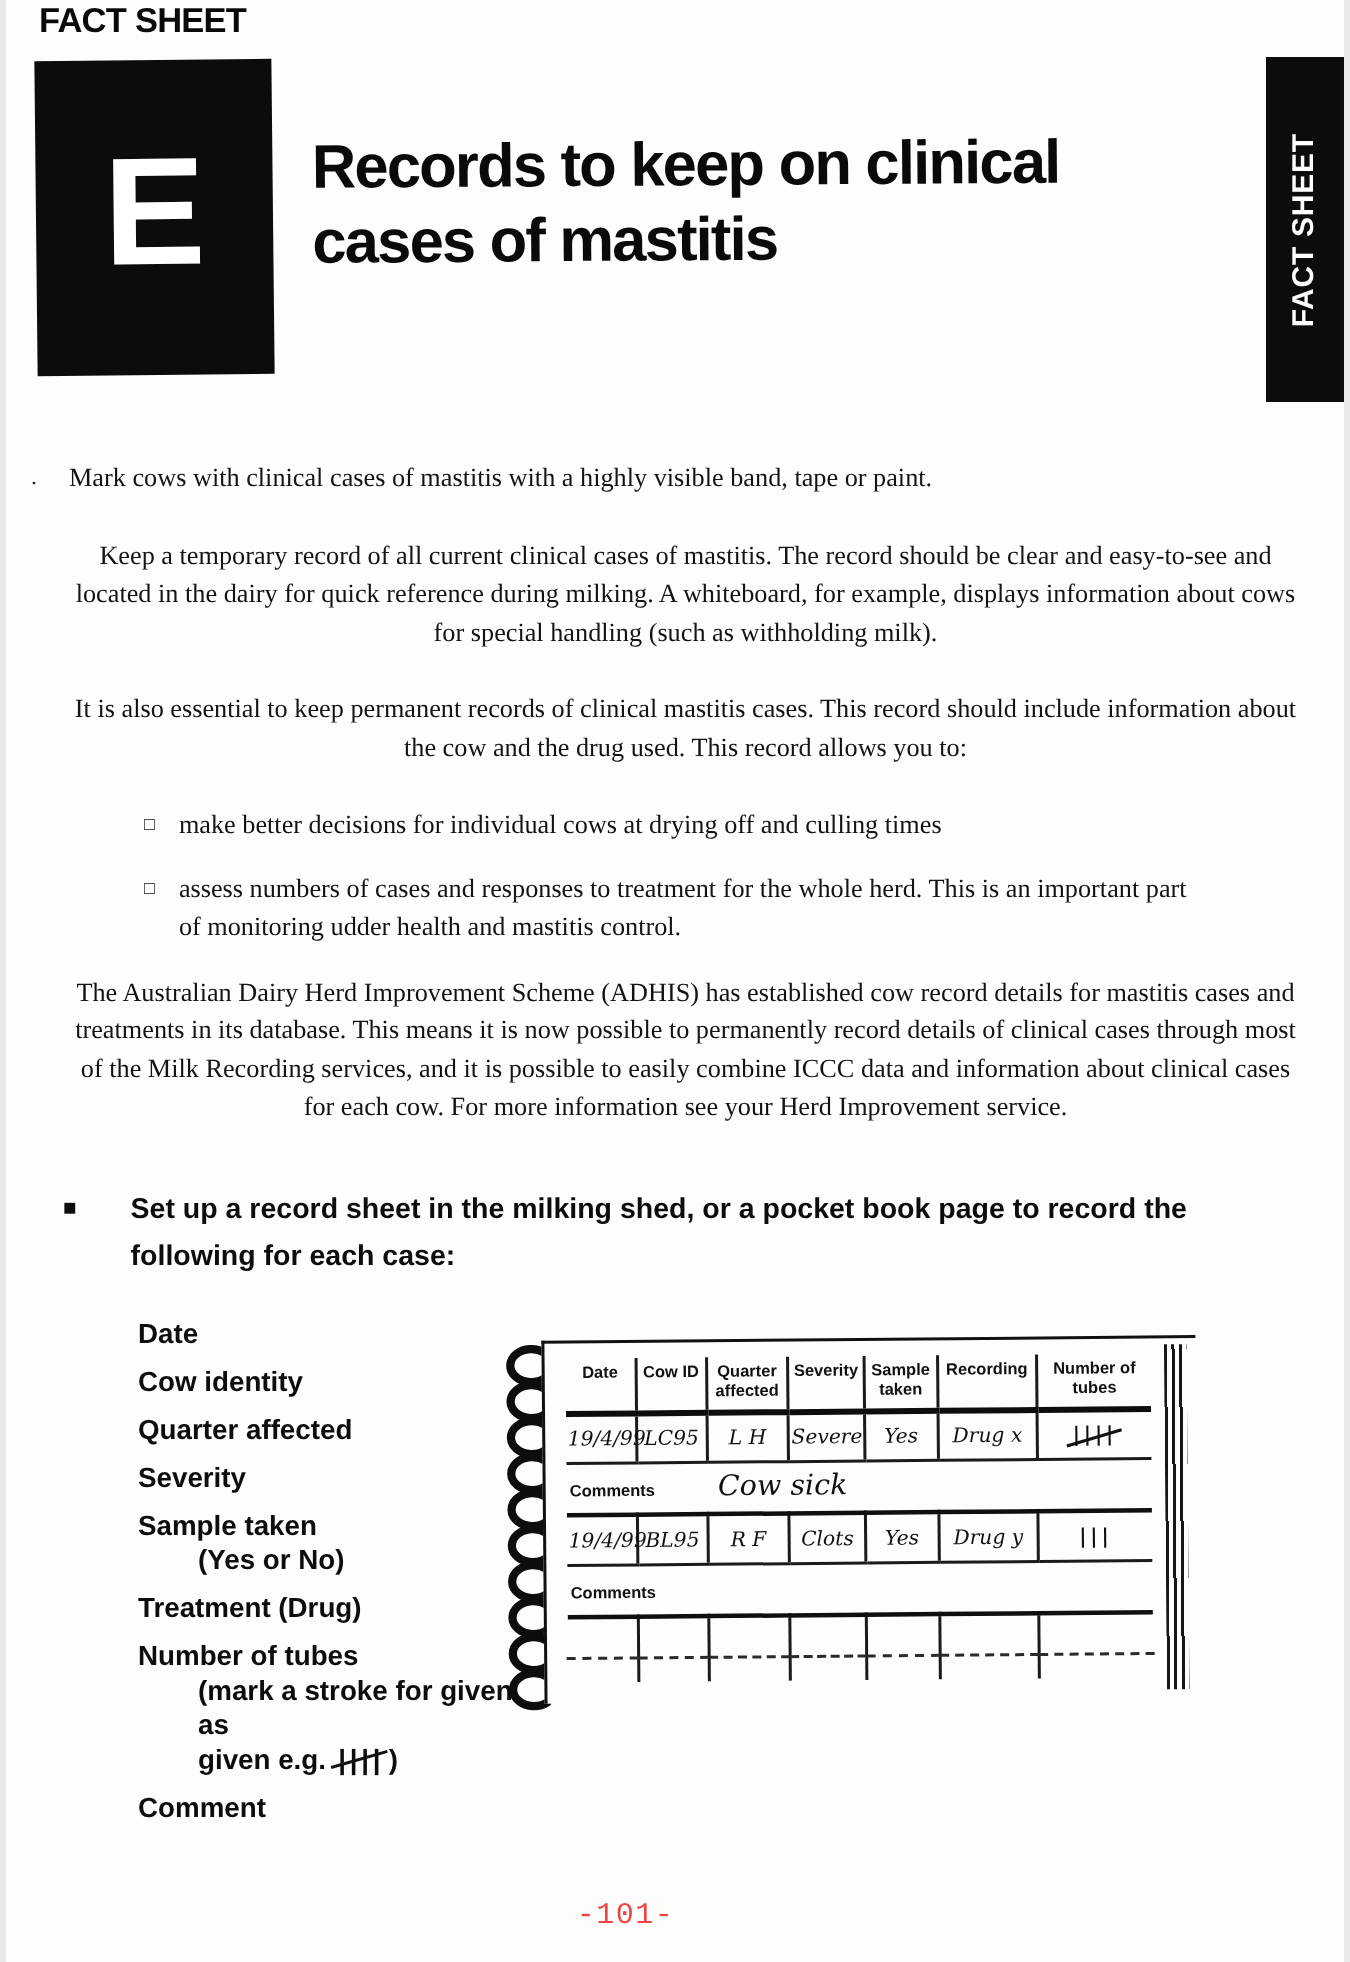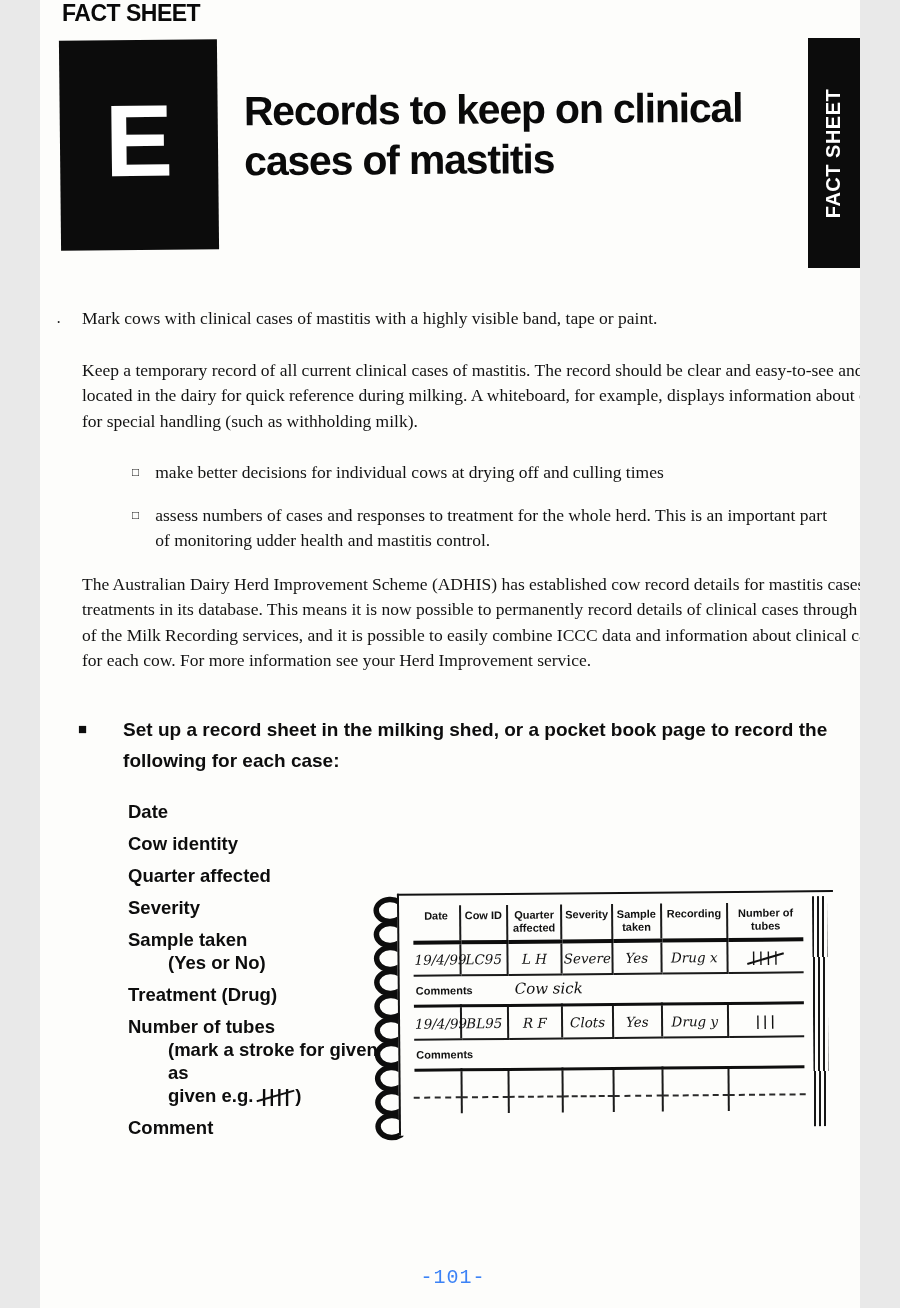--- a/index.html
+++ b/index.html
@@ -1,18 +1,18 @@
 <!DOCTYPE html>
 <html><head>
 <meta charset="utf-8">
 <style>
   * { margin:0; padding:0; box-sizing:border-box; }
   html,body { background:#e9e9e9; }
   .sheet {
-    position:relative; width:820px; height:1308px; margin:0 auto;
+    position:relative; width:892px; height:1308px; margin:0 auto;
     background:#fdfdfb; color:#111; overflow:hidden;
     font-family:"Liberation Serif", serif;
   }
   
   .top-label {
     position:absolute; left:22px; top:0px;
     font-family:"Liberation Sans", sans-serif; font-weight:bold;
     font-size:23px; letter-spacing:-0.5px; color:#0a0a0a;
   }
   .e-block {
@@ -37,21 +37,21 @@
   .side-tab .tab-text {
     transform:rotate(-90deg); white-space:nowrap;
     color:#fff; font-family:"Liberation Sans", sans-serif; font-weight:bold;
     font-size:20px; letter-spacing:0.5px;
   }
   
   .content {
     position:absolute; left:42px; top:306px; width:822px;
     font-size:17.5px; line-height:25.5px; color:#131313;
   }
-  .para { margin-bottom:26px; }
+  .para { margin-bottom:26px;text-align:center; }
   .lead-line { position:relative; margin-bottom:26px; }
   .lead-line .tiny-dot {
     position:absolute; left:-26px; top:4px; font-size:16px; color:#222;
   }
   .checklist { margin:0 0 18px 50px; }
   .check-item { display:flex; margin-bottom:17px; width:700px; }
   .check-item .sq {
     font-size:12px; line-height:25px; margin-right:16px; color:#111;
   }
   
@@ -107,35 +107,35 @@
     font-family:"DejaVu Serif", serif; font-style:italic; font-size:13.5px;
     padding:2px 1px; border-bottom:2px solid #1a1a1a;
   }
   .nb-table td.comments {
     padding:4px 2px 6px; border-bottom:3px solid #0f0f0f;
   }
   .comments-label {
     font-family:"Liberation Sans", sans-serif; font-weight:bold; font-size:11px;
   }
   .comments-value {
-    font-family:"DejaVu Serif", serif; font-style:italic; font-size:15px;
+    font-family:"DejaVu Serif", serif; font-style:italic; font-size:19px;
     margin-left:38px;
   }
   .nb-table td.empty {
     height:44px; position:relative; border-bottom:none;
   }
   .nb-table td.empty::after {
     content:""; position:absolute; left:-1px; right:-1px; top:58%;
     border-top:2px dashed #2a2a2a;
   }
   
   .page-number {
     position:absolute; left:348px; top:1266px; width:130px; text-align:center;
     font-family:"Liberation Mono", monospace; font-size:20px; letter-spacing:1px;
-    color:#3b82f6;
+    color:#ef4444;
   }
 </style>
 </head>
 <body>
 
 <div class="sheet">
 
   <div class="top-label">FACT SHEET</div>
 
   <div class="e-block">
@@ -153,20 +153,21 @@
 
   <div class="content">
 
     <div class="lead-line">
       <span class="tiny-dot">·</span>
       <span>Mark cows with clinical cases of mastitis with a highly visible band, tape or paint.</span>
     </div>
 
     <p class="para">Keep a temporary record of all current clinical cases of mastitis. The record should be clear and easy-to-see and located in the dairy for quick reference during milking. A whiteboard, for example, displays information about cows for special handling (such as withholding milk).</p>
 
+    <p class="para">It is also essential to keep permanent records of clinical mastitis cases. This record should include information about the cow and the drug used. This record allows you to:</p>
 
     <div class="checklist">
       <div class="check-item">
         <span class="sq">□</span>
         <span>make better decisions for individual cows at drying off and culling times</span>
       </div>
       <div class="check-item">
         <span class="sq">□</span>
         <span>assess numbers of cases and responses to treatment for the whole herd. This is an important part of monitoring udder health and mastitis control.</span>
       </div>

